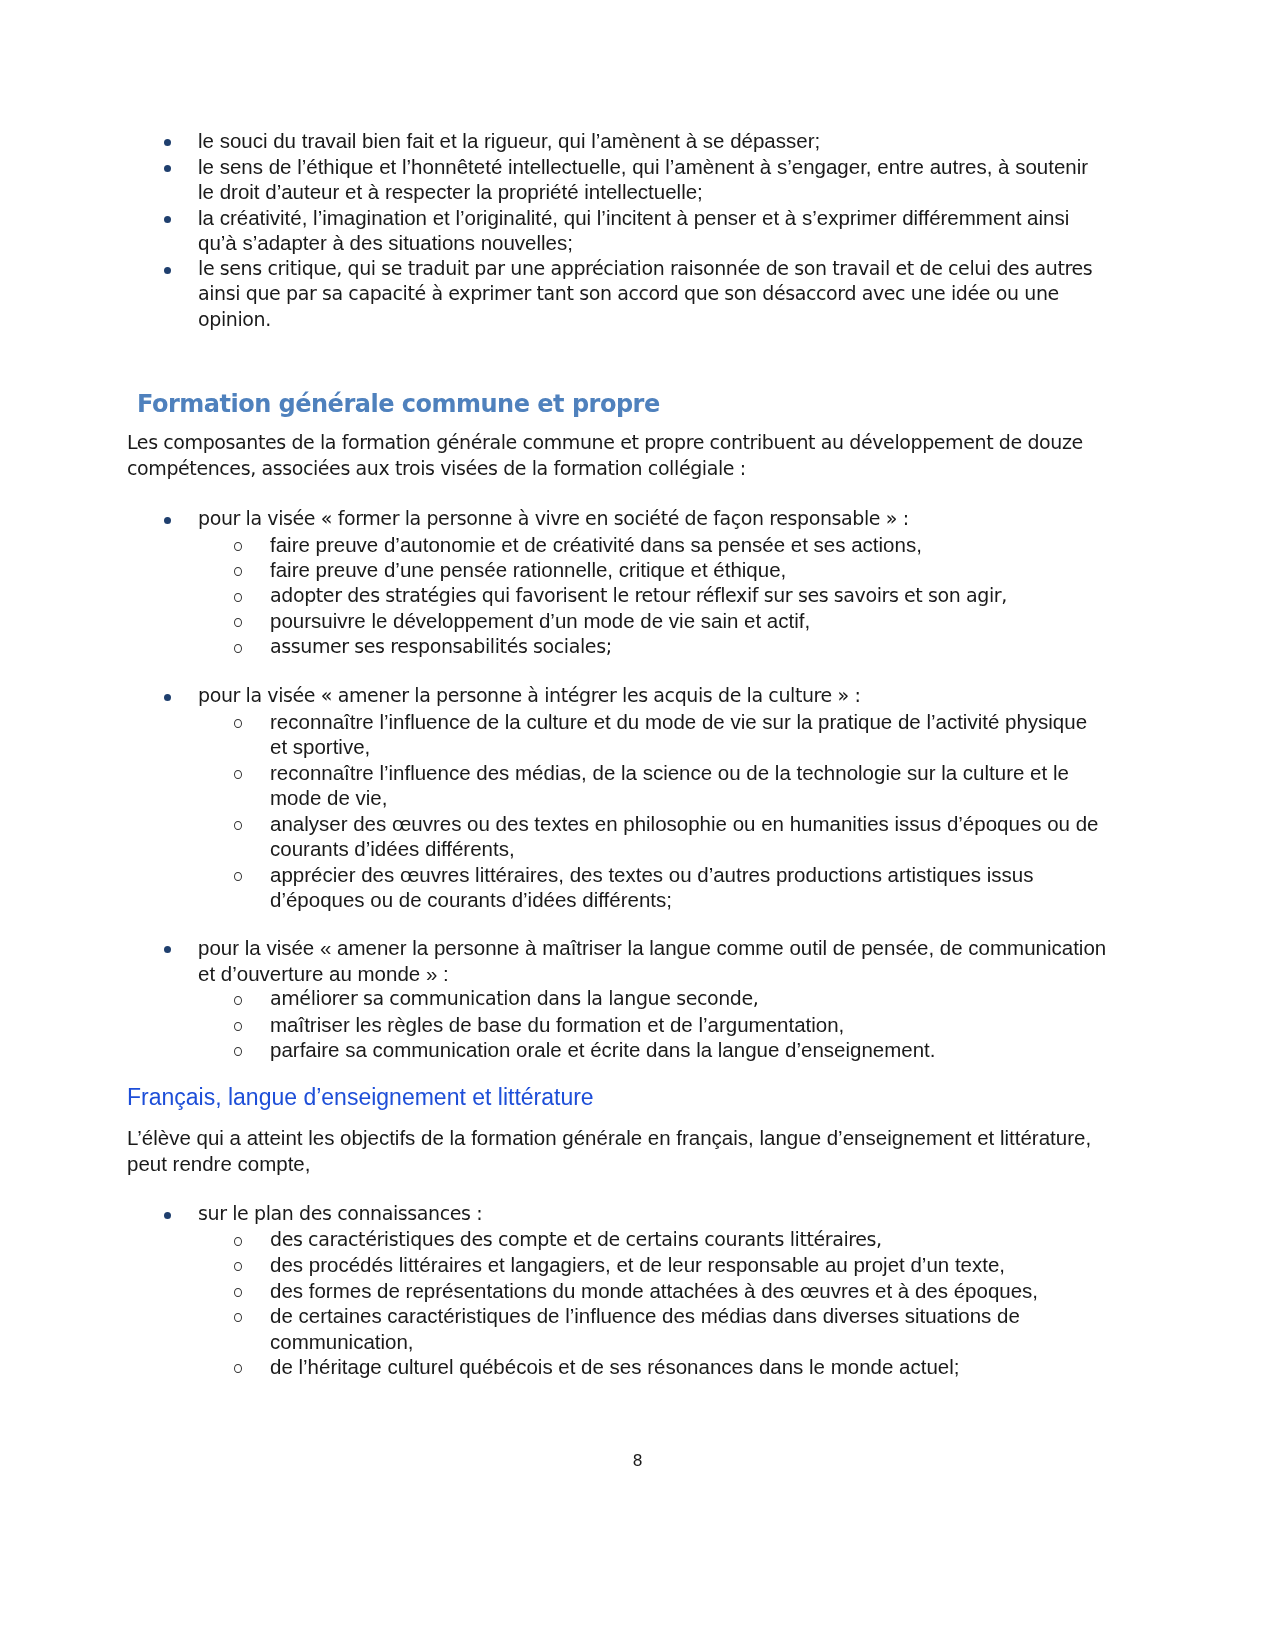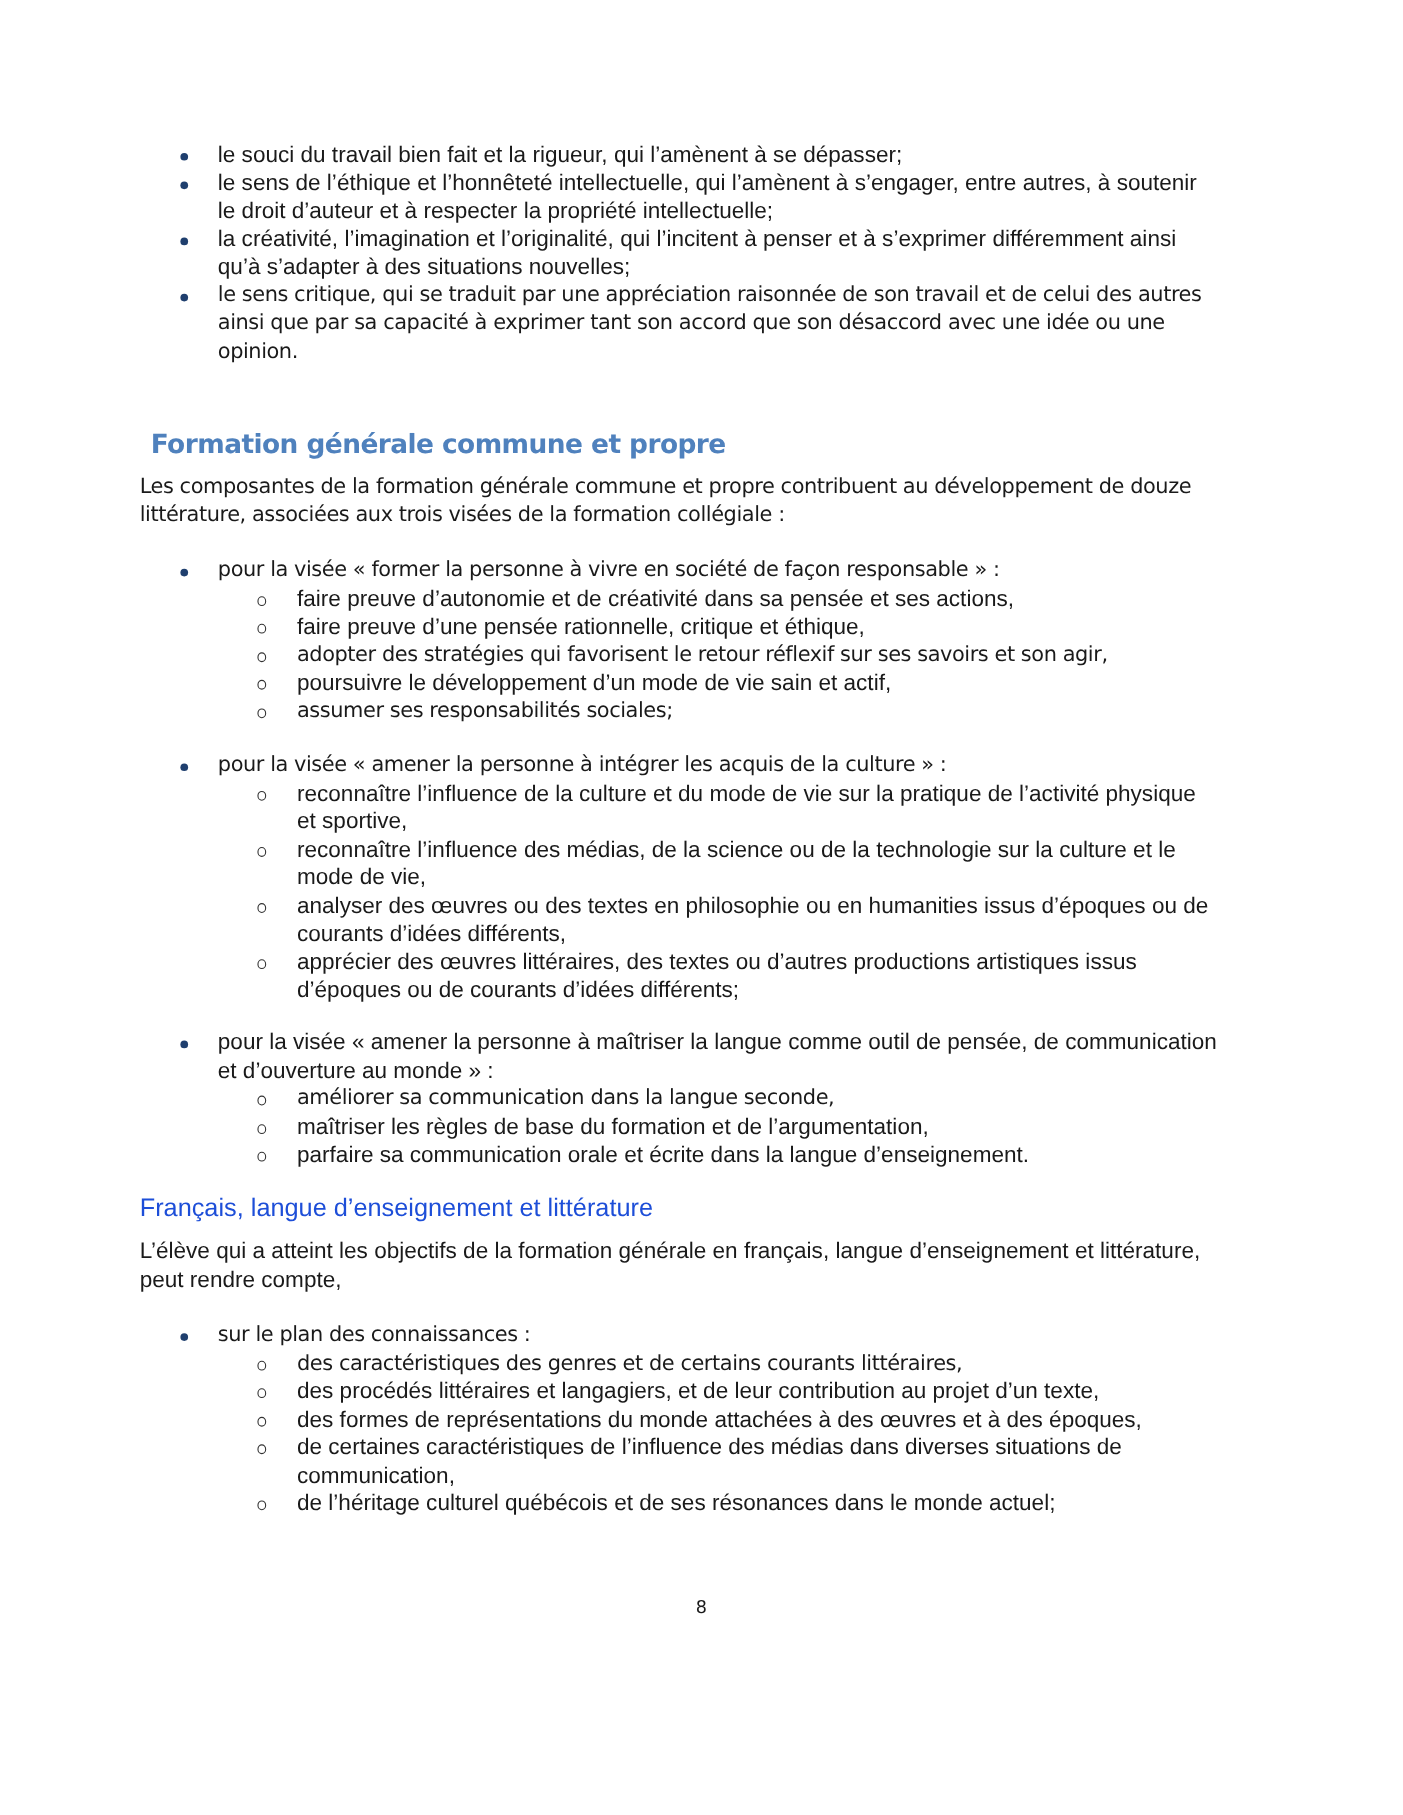--- a/index.html
+++ b/index.html
@@ -25,21 +25,21 @@
 
   <ul class="block" style="top:128px;">
     <li class="b1 txt"><span class="dot"></span><span>le souci du travail bien fait et la rigueur, qui l’amènent à se dépasser;</span></li>
     <li class="b1 txt"><span class="dot"></span><span>le sens de l’éthique et l’honnêteté intellectuelle, qui l’amènent à s’engager, entre autres, à soutenir le droit d’auteur et à respecter la propriété intellectuelle;</span></li>
     <li class="b1 txt"><span class="dot"></span><span>la créativité, l’imagination et l’originalité, qui l’incitent à penser et à s’exprimer différemment ainsi qu’à s’adapter à des situations nouvelles;</span></li>
     <li class="b1 nar"><span class="dot"></span><span>le sens critique, qui se traduit par une appréciation raisonnée de son travail et de celui des autres ainsi que par sa capacité à exprimer tant son accord que son désaccord avec une idée ou une opinion.</span></li>
   </ul>
 
   <h2 class="h-main">Formation générale commune et propre</h2>
 
-  <p class="block para nar" style="top:430px;">Les composantes de la formation générale commune et propre contribuent au développement de douze littérature, associées aux trois visées de la formation collégiale :</p>
+  <p class="block para nar" style="top:430px;">Les composantes de la formation générale commune et propre contribuent au développement de douze compétences, associées aux trois visées de la formation collégiale :</p>
 
   <ul class="block" style="top:506px;">
     <li class="b1 nar"><span class="dot"></span><span>pour la visée « former la personne à vivre en société de façon responsable » :</span></li>
     <li class="b2 txt"><span class="circ"></span><span>faire preuve d’autonomie et de créativité dans sa pensée et ses actions,</span></li>
     <li class="b2 txt"><span class="circ"></span><span>faire preuve d’une pensée rationnelle, critique et éthique,</span></li>
     <li class="b2 nar"><span class="circ"></span><span>adopter des stratégies qui favorisent le retour réflexif sur ses savoirs et son agir,</span></li>
     <li class="b2 txt"><span class="circ"></span><span>poursuivre le développement d’un mode de vie sain et actif,</span></li>
     <li class="b2 nar"><span class="circ"></span><span>assumer ses responsabilités sociales;</span></li>
   </ul>
 
@@ -57,21 +57,21 @@
     <li class="b2 txt"><span class="circ"></span><span>maîtriser les règles de base du formation et de l’argumentation,</span></li>
     <li class="b2 txt"><span class="circ"></span><span>parfaire sa communication orale et écrite dans la langue d’enseignement.</span></li>
   </ul>
 
   <h3 class="h-sub">Français, langue d’enseignement et littérature</h3>
 
   <p class="block para txt" style="top:1125px;">L’élève qui a atteint les objectifs de la formation générale en français, langue d’enseignement et littérature, peut rendre compte,</p>
 
   <ul class="block" style="top:1201px;">
     <li class="b1 nar"><span class="dot"></span><span>sur le plan des connaissances :</span></li>
-    <li class="b2 nar"><span class="circ"></span><span>des caractéristiques des genres et de certains courants littéraires,</span></li>
-    <li class="b2 txt"><span class="circ"></span><span>des procédés littéraires et langagiers, et de leur contribution au projet d’un texte,</span></li>
+    <li class="b2 nar"><span class="circ"></span><span>des caractéristiques des compte et de certains courants littéraires,</span></li>
+    <li class="b2 txt"><span class="circ"></span><span>des procédés littéraires et langagiers, et de leur responsable au projet d’un texte,</span></li>
     <li class="b2 txt"><span class="circ"></span><span>des formes de représentations du monde attachées à des œuvres et à des époques,</span></li>
     <li class="b2 txt"><span class="circ"></span><span>de certaines caractéristiques de l’influence des médias dans diverses situations de communication,</span></li>
     <li class="b2 txt"><span class="circ"></span><span>de l’héritage culturel québécois et de ses résonances dans le monde actuel;</span></li>
   </ul>
 
   <div class="pn">8</div>
 </div>
 
 </body></html>

